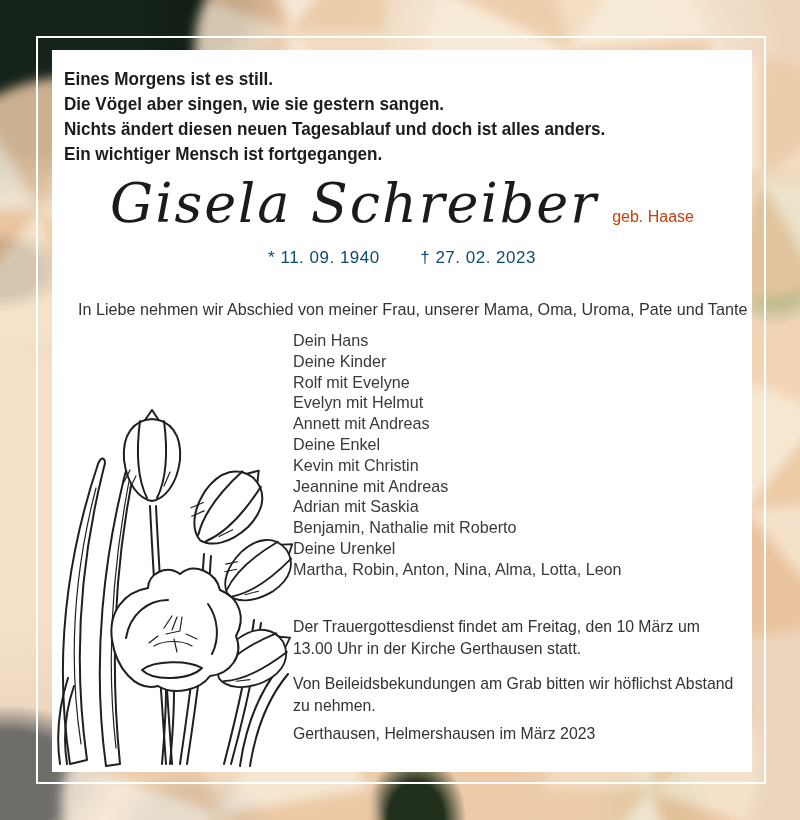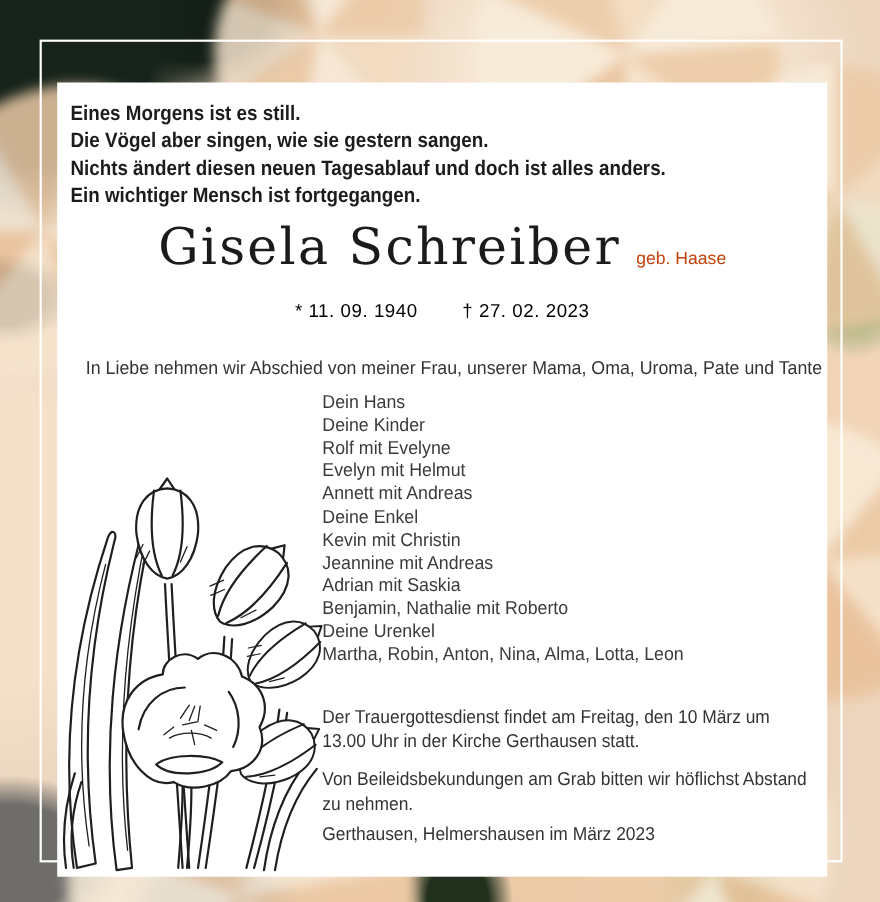--- a/index.html
+++ b/index.html
@@ -38,34 +38,34 @@
   .r6{left:520px;top:690px;width:260px;height:200px;transform:rotate(-60deg);}
   .r7{left:180px;top:-60px;width:220px;height:180px;transform:rotate(120deg);}
   
   .frame{
     position:absolute;left:36px;top:36px;width:730px;height:748px;
     border:2px solid #ffffff;box-sizing:border-box;
   }
   
   .card{
     position:absolute;left:52px;top:50px;width:700px;height:722px;
-    background:#ffffff;color:#2a2a2a;margin-top:25px;
+    background:#ffffff;color:#2a2a2a;
   }
   .card > div{position:absolute;}
   .poem{
     left:12px;top:16px;font-weight:bold;font-size:19px;line-height:25px;color:#1c1c1c;
     transform:scaleX(0.9);transform-origin:0 0;white-space:nowrap;letter-spacing:0;
   }
   .name-row{left:0;right:0;top:122px;text-align:center;white-space:nowrap;}
   .deceased-name{
-    font-family:"DejaVu Serif",serif;font-size:46px;
+    font-family:"DejaVu Serif",serif;font-style:italic;font-size:54px;
     letter-spacing:2px;color:#1b1b1b;
   }
   .maiden-name{font-size:16px;color:#c2410c;margin-left:14px;}
-  .dates-row{left:0;right:0;top:198px;text-align:center;font-size:17px;color:#000000;letter-spacing:.5px;}
+  .dates-row{left:0;right:0;top:198px;text-align:center;font-size:17px;color:#0c4a6e;letter-spacing:.5px;}
   .dates-gap{display:inline-block;width:30px;}
   .intro{
     left:26px;top:250px;font-size:17px;color:#333;white-space:nowrap;
     transform:scaleX(0.95);transform-origin:0 0;
   }
   .mourners{
     left:241px;top:281px;font-size:17px;line-height:20.8px;color:#3a3a3a;
     transform:scaleX(0.95);transform-origin:0 0;white-space:nowrap;
   }
   .para{

